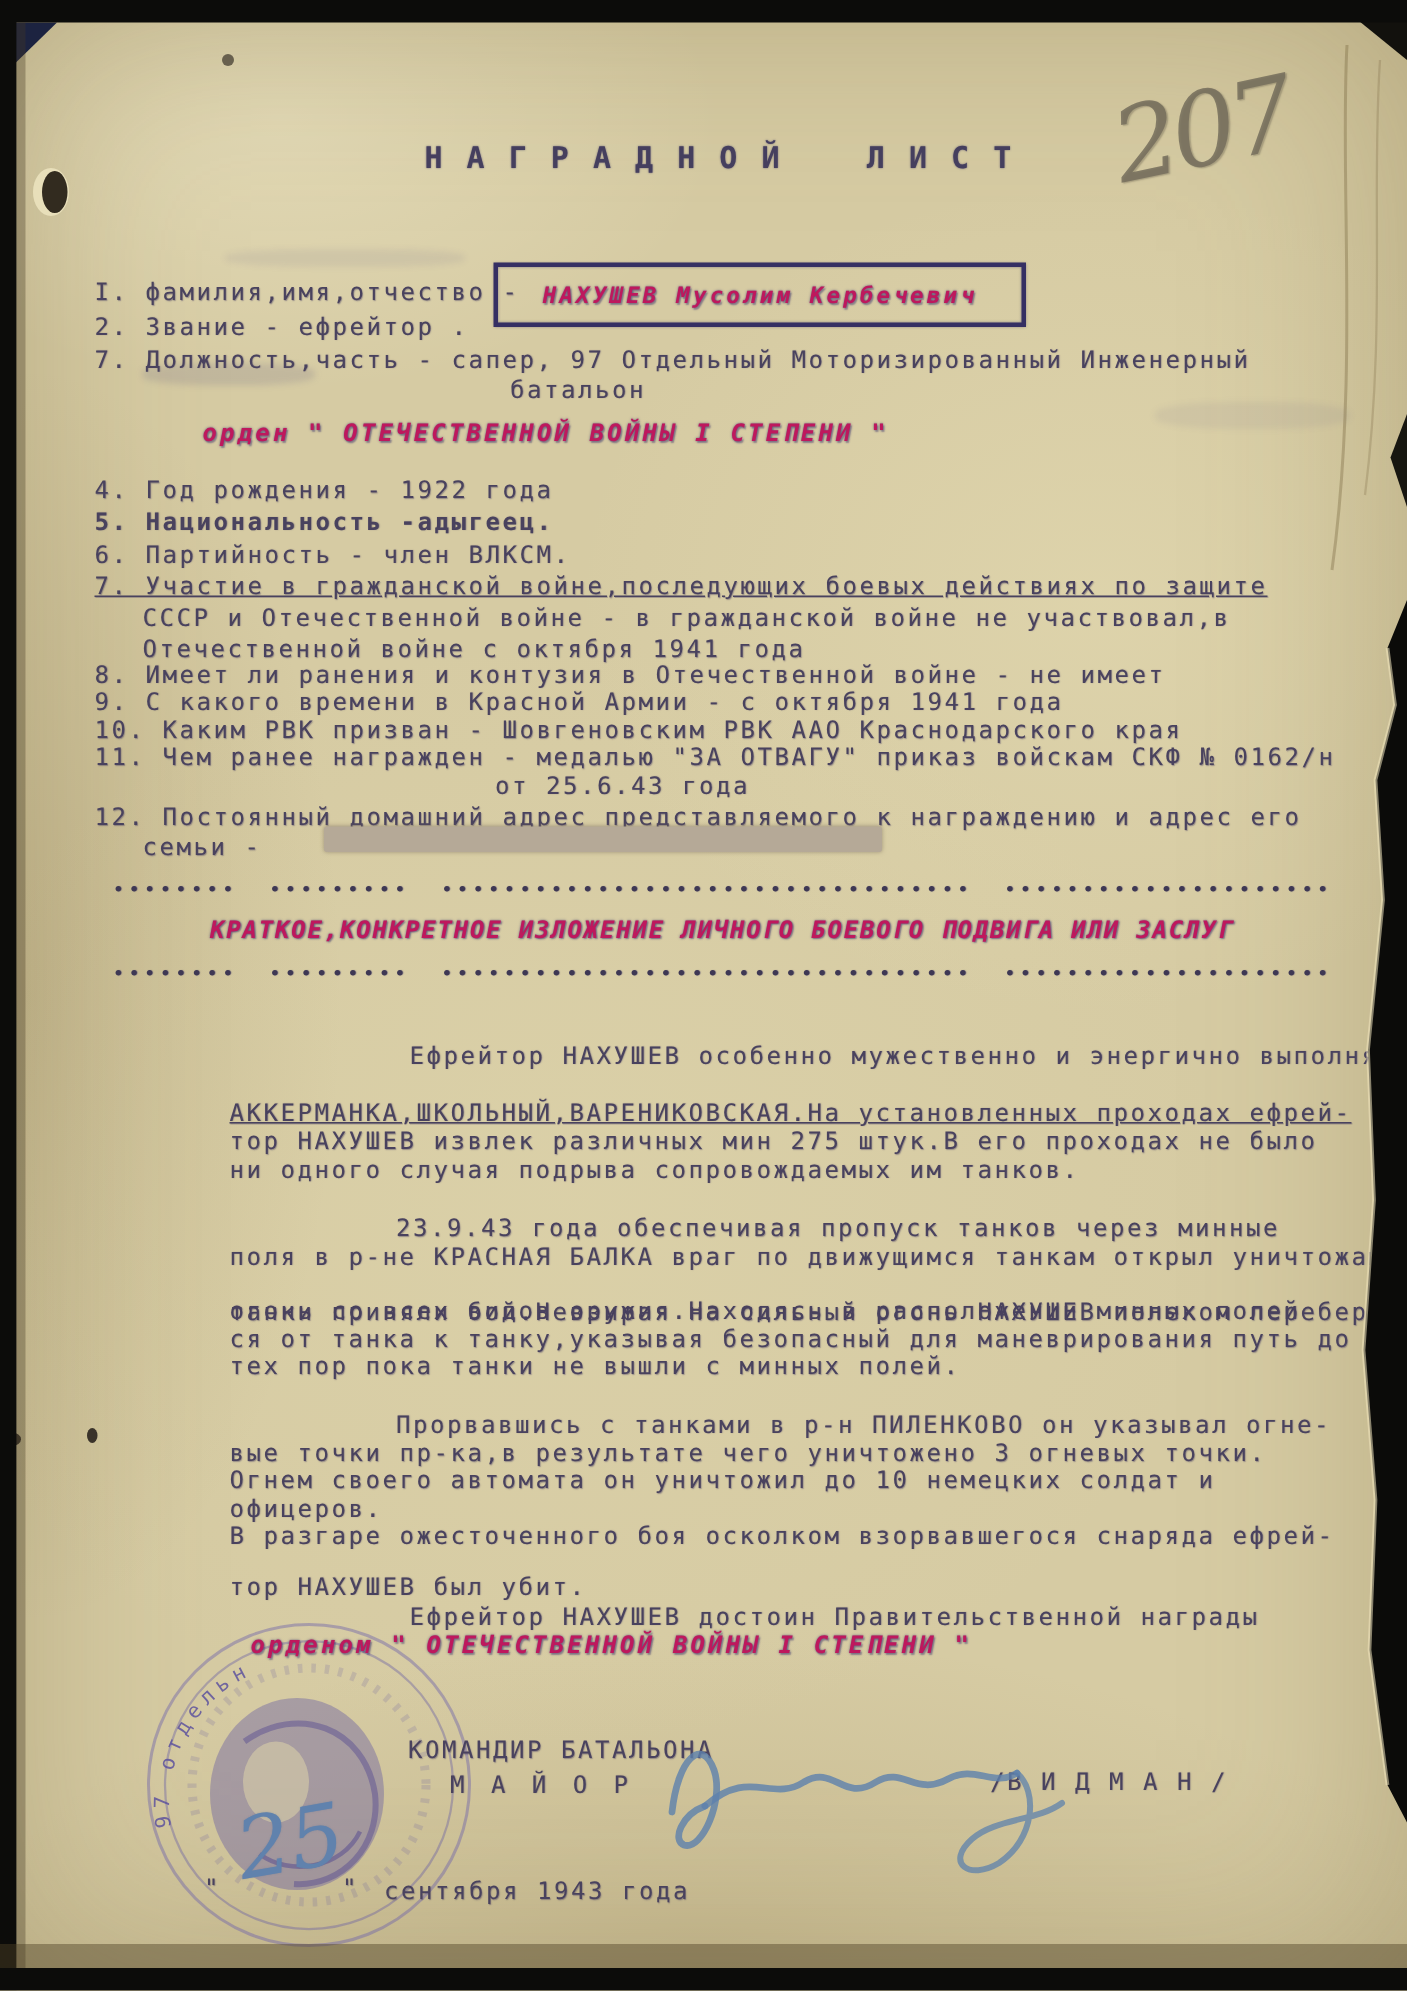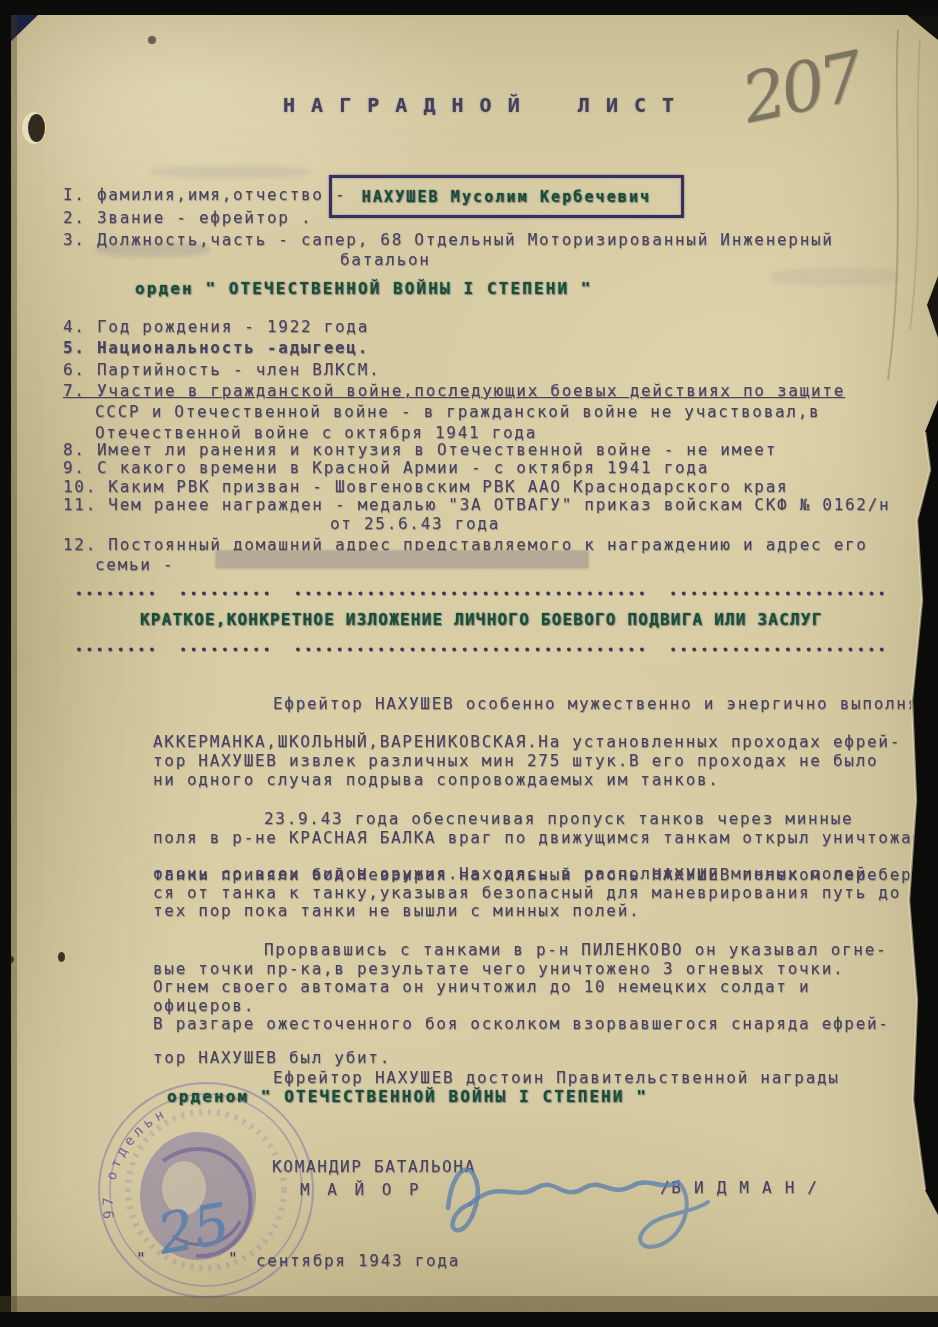--- a/index.html
+++ b/index.html
@@ -10,21 +10,21 @@
       radial-gradient(ellipse 420px 260px at 20% 6%, rgba(255,250,224,.30), transparent 70%),
       radial-gradient(ellipse 500px 400px at 78% 30%, rgba(235,226,185,.35), transparent 70%),
       radial-gradient(ellipse 600px 500px at 40% 60%, rgba(228,219,178,.30), transparent 75%),
       radial-gradient(ellipse 700px 300px at 50% 98%, rgba(140,118,70,.18), transparent 70%),
       radial-gradient(ellipse 300px 600px at 2% 50%, rgba(130,110,65,.20), transparent 70%),
       #d6cba3;
     box-shadow:inset 0 0 140px rgba(110,92,50,.35);}
   .ln{position:absolute;white-space:pre;font:16px/18px "DejaVu Sans Mono",monospace;
       letter-spacing:1.7px;color:#49425e;
       text-shadow:.5px .5px .8px rgba(64,56,96,.45);}
-  .smudged{font-weight:bold;color:#14532d;text-shadow:0 0 1.6px rgba(64,56,110,.8),1px 1px 1px rgba(64,56,110,.45);letter-spacing:2.1px;}
+  .smudged{font-weight:bold;color:#be185d;text-shadow:0 0 1.6px rgba(64,56,110,.8),1px 1px 1px rgba(64,56,110,.45);letter-spacing:2.1px;font-style:italic;}
   .title{font-weight:bold;font-size:20px;letter-spacing:2px;color:#453f5e;
          text-shadow:0 0 1.4px rgba(60,52,100,.7);}
   .dotrow{font-size:13px;letter-spacing:2.6px;color:#3e3854;text-shadow:.5px .5px .6px rgba(60,52,100,.5);}
   .namebox{position:absolute;left:329px;top:175px;width:349px;height:37px;
            border:3px solid #352f63;display:flex;align-items:center;justify-content:center;
            box-shadow:0 0 2px rgba(53,47,99,.6), inset 0 0 2px rgba(53,47,99,.5);}
   .namebox .ln{position:static;}
   .redaction{position:absolute;left:216px;top:551px;width:372px;height:17px;
              background:#b5a997;border-radius:2px;box-shadow:0 0 3px rgba(120,108,90,.6);}
   .blue-ink{position:absolute;color:#6082ad;font-family:"DejaVu Serif",serif;
@@ -64,21 +64,21 @@
   </svg>
 
   <div class="ln title" style="left:283px;top:96px;">Н А Г Р А Д Н О Й    Л И С Т</div>
   <div class="pencil">207</div>
 
   <div class="ln" style="left:63px;top:186px;">I. фамилия,имя,отчество -</div>
   <div class="namebox">
     <span class="ln smudged" style="font-size:15px;">НАХУШЕВ Мусолим Кербечевич</span>
   </div>
   <div class="ln" style="left:63px;top:209px;">2. Звание - ефрейтор .</div>
-  <div class="ln" style="left:63px;top:231px;">3. Должность,часть - сапер, 68 Отдельный Моторизированный Инженерный</div>
+  <div class="ln" style="left:63px;top:231px;">7. Должность,часть - сапер, 97 Отдельный Моторизированный Инженерный</div>
   <div class="ln" style="left:340px;top:251px;">батальон</div>
   <div class="ln smudged" style="left:135px;top:280px;">орден " ОТЕЧЕСТВЕННОЙ ВОЙНЫ I СТЕПЕНИ "</div>
   <div class="ln" style="left:63px;top:318px;">4. Год рождения - 1922 года</div>
   <div class="ln" style="left:63px;top:339px;font-weight:bold;">5. Национальность -адыгеец.</div>
   <div class="ln" style="left:63px;top:361px;">6. Партийность - член ВЛКСМ.</div>
   <div class="ln" style="left:63px;top:382px;text-decoration:underline;">7. Участие в гражданской войне,последующих боевых действиях по защите</div>
   <div class="ln" style="left:95px;top:403px;">СССР и Отечественной войне - в гражданской войне не участвовал,в</div>
   <div class="ln" style="left:95px;top:424px;">Отечественной войне с октября 1941 года</div>
   <div class="ln" style="left:63px;top:441px;">8. Имеет ли ранения и контузия в Отечественной войне - не имеет</div>
   <div class="ln" style="left:63px;top:459px;">9. С какого времени в Красной Армии - с октября 1941 года</div>
@@ -87,21 +87,21 @@
   <div class="ln" style="left:330px;top:515px;">от 25.6.43 года</div>
   <div class="ln" style="left:63px;top:536px;">12. Постоянный домашний адрес представляемого к награждению и адрес его</div>
   <div class="ln" style="left:95px;top:556px;">семьи -</div>
   <div class="redaction"></div>
 
   <div class="ln dotrow" style="left:75px;top:585px;">••••••••  •••••••••  ••••••••••••••••••••••••••••••••••  •••••••••••••••••••••</div>
   <div class="ln smudged" style="left:140px;top:611px;letter-spacing:1.2px;">КРАТКОЕ,КОНКРЕТНОЕ ИЗЛОЖЕНИЕ ЛИЧНОГО БОЕВОГО ПОДВИГА ИЛИ ЗАСЛУГ</div>
   <div class="ln dotrow" style="left:75px;top:641px;">••••••••  •••••••••  ••••••••••••••••••••••••••••••••••  •••••••••••••••••••••</div>
 
   <div class="ln" style="left:273px;top:695px;">Ефрейтор НАХУШЕВ особенно мужественно и энергично выполнял</div>
-  <div class="ln" style="left:153px;top:733px;">АККЕРМАНКА,ШКОЛЬНЫЙ,ВАРЕНИКОВСКАЯ.На установленных проходах ефрей-</div>
+  <div class="ln" style="left:153px;top:733px;text-decoration:underline;">АККЕРМАНКА,ШКОЛЬНЫЙ,ВАРЕНИКОВСКАЯ.На установленных проходах ефрей-</div>
   <div class="ln" style="left:153px;top:752px;">тор НАХУШЕВ извлек различных мин 275 штук.В его проходах не было</div>
   <div class="ln" style="left:153px;top:771px;">ни одного случая подрыва сопровождаемых им танков.</div>
 
   <div class="ln" style="left:264px;top:810px;">23.9.43 года обеспечивая пропуск танков через минные</div>
   <div class="ln" style="left:153px;top:829px;">поля в р-не КРАСНАЯ БАЛКА враг по движущимся танкам открыл уничтожающий</div>
   <div class="ln" style="left:153px;top:865px;">огонь со всех видов оружия.Находясь в расположении минных полей</div>
   <div class="ln" style="left:153px;top:866px;">танки приняли бой.Невзирая на сильный огонь НАХУШЕВ полеком переберал-</div>
   <div class="ln" style="left:153px;top:884px;">ся от танка к танку,указывая безопасный для маневрирования путь до</div>
   <div class="ln" style="left:153px;top:902px;">тех пор пока танки не вышли с минных полей.</div>
 

